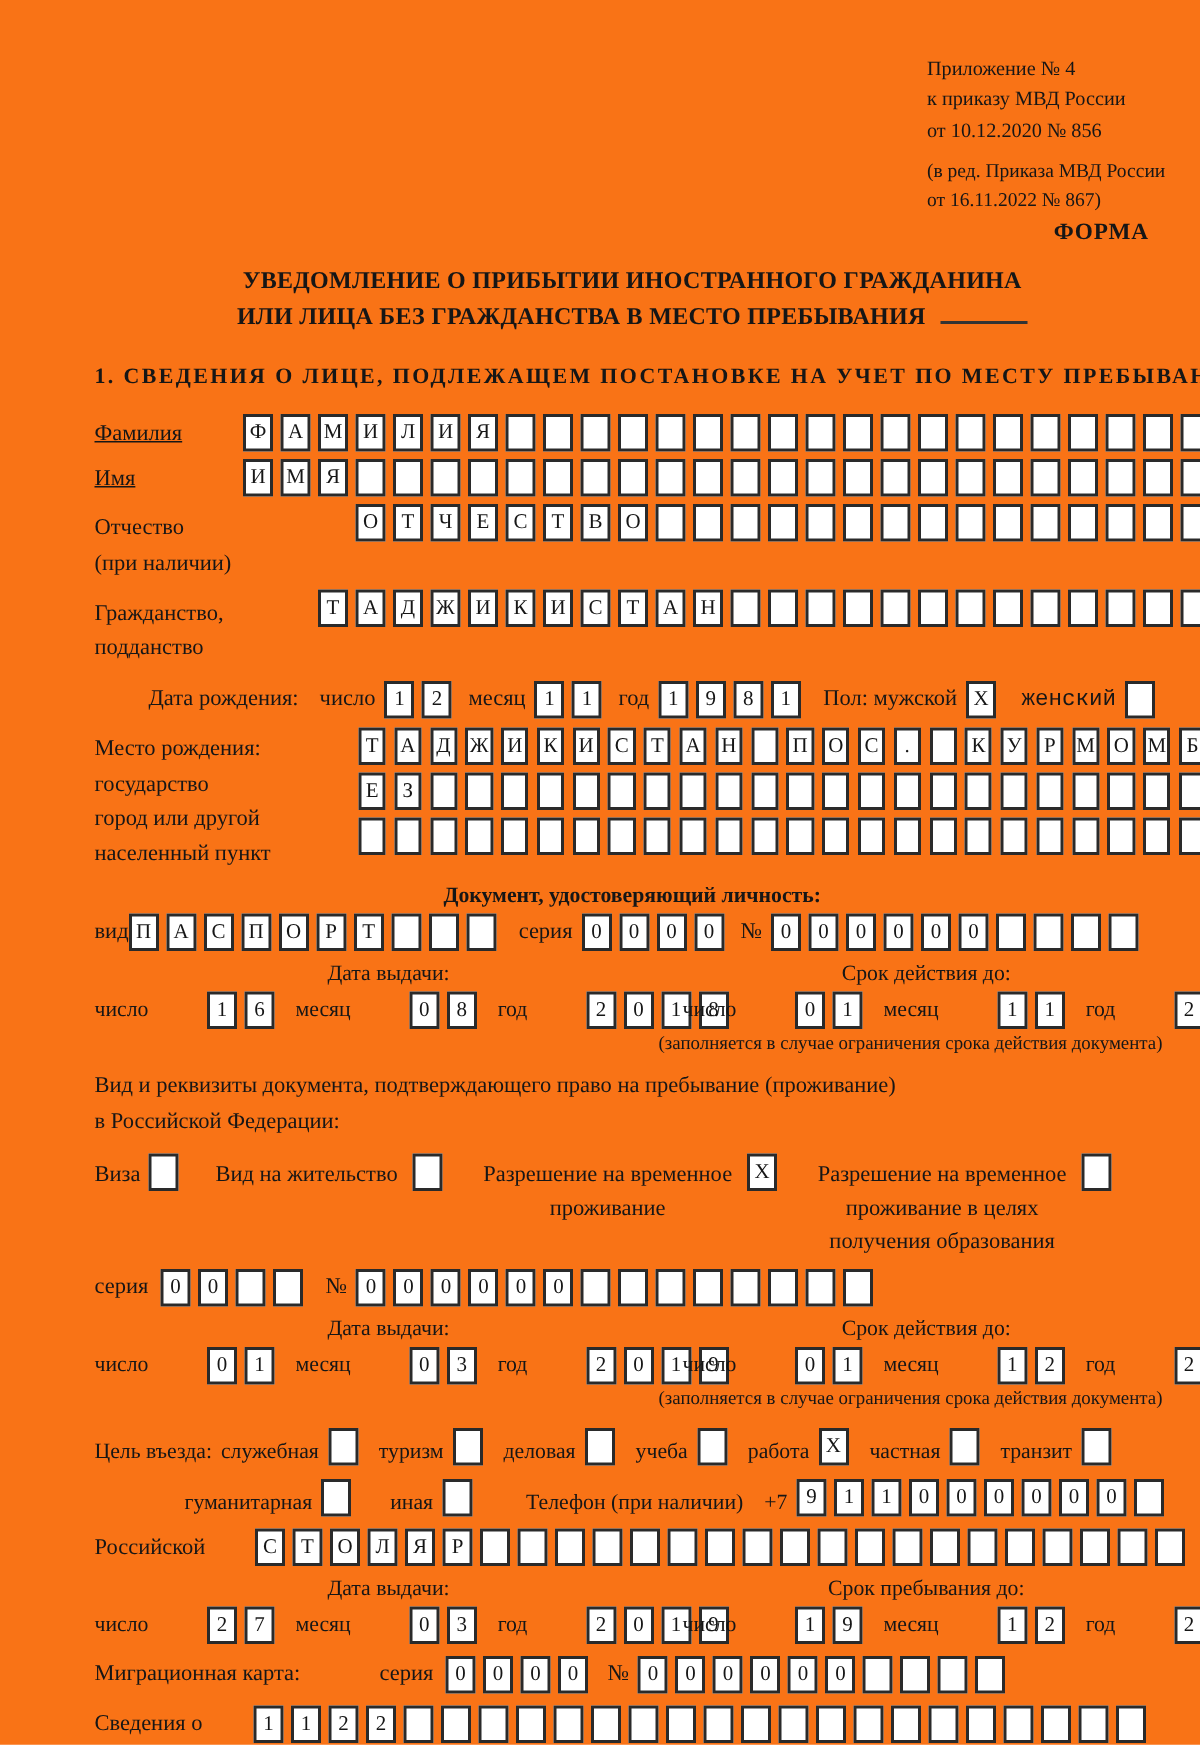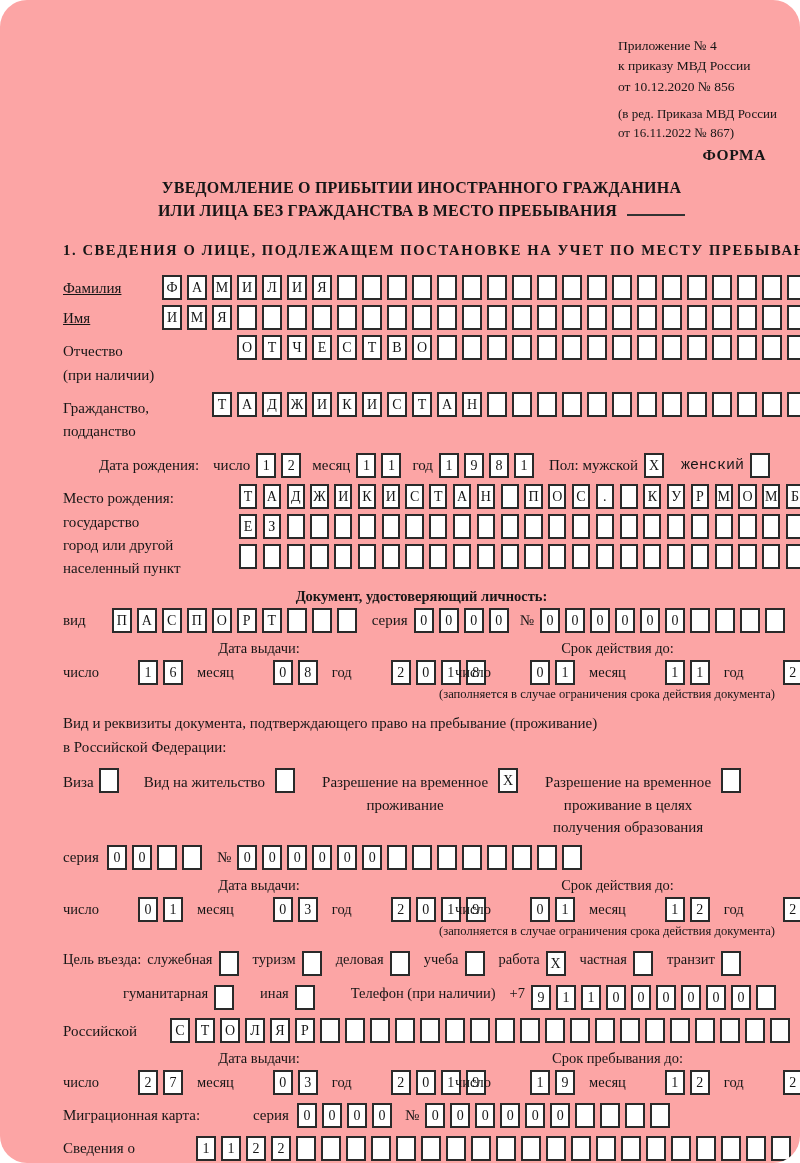--- a/index.html
+++ b/index.html
@@ -1,19 +1,19 @@
 <!DOCTYPE html>
 <html><head>
 <meta charset="utf-8">
 <style>
   html,body{margin:0;padding:0;}
   body{width:800px;height:1163px;background:#fff;color:#161616;
        font-family:"Liberation Serif","DejaVu Serif",serif;font-size:15px;}
   .page{position:relative;width:800px;height:1163px;box-sizing:border-box;
-        padding:36px 4px 0 63px;overflow:hidden;background:#fca5a5;border-radius:27px;}
+        padding:36px 31px 0 63px;overflow:hidden;background:#f97316;}
   .appendix{position:absolute;left:618px;top:36px;font-size:13.5px;line-height:1.5;}
   .appendix .ed{margin-top:7px;font-size:13px;}
   .forma{position:absolute;top:146px;left:0;width:766px;text-align:right;
          font-weight:bold;font-size:15.5px;letter-spacing:.6px;}
   .title{margin-top:140px;width:717px;text-align:center;font-weight:bold;
          font-size:16px;line-height:1.45;letter-spacing:.2px;}
   .tunder{display:inline-block;width:58px;height:15px;border-bottom:2px solid #333;margin-left:10px;}
   .sec1{margin-top:20px;font-weight:bold;font-size:14.6px;letter-spacing:1.6px;white-space:nowrap;}
 
   .row{display:flex;align-items:flex-start;margin-top:5px;white-space:nowrap;}
@@ -44,21 +44,21 @@
 
   .plain{margin-top:9px;line-height:1.6;}
 
   .vrow{display:flex;align-items:flex-start;margin-top:8px;white-space:nowrap;}
   .vitem{display:flex;align-items:flex-start;}
   .vlbl{padding-top:4px;line-height:1.5;}
   .vlbl.c{text-align:center;}
   .vitem .cells{margin-left:10px;padding-top:1px;}
   .ml20{margin-left:20px;} .ml22{margin-left:22px;}
 
-  .prow{display:flex;align-items:flex-start;margin-top:12px;white-space:nowrap;font-size:14.5px;}
+  .prow{display:flex;align-items:flex-end;margin-top:12px;white-space:nowrap;font-size:14.5px;}
   .prow .cells{margin-left:6px;margin-right:9px;}
   .prow .cells:last-child{margin-right:0;}
   .ind{margin-left:60px;}
   .gap14{margin-left:14px;} .gap22{margin-left:22px;} .gap12{margin-left:12px;}
 
   .grow{display:flex;align-items:flex-start;margin-top:8px;}
   .glbl{width:105px;line-height:1.66;}
   .gcells .cells{display:block;}
 </style>
 </head>

